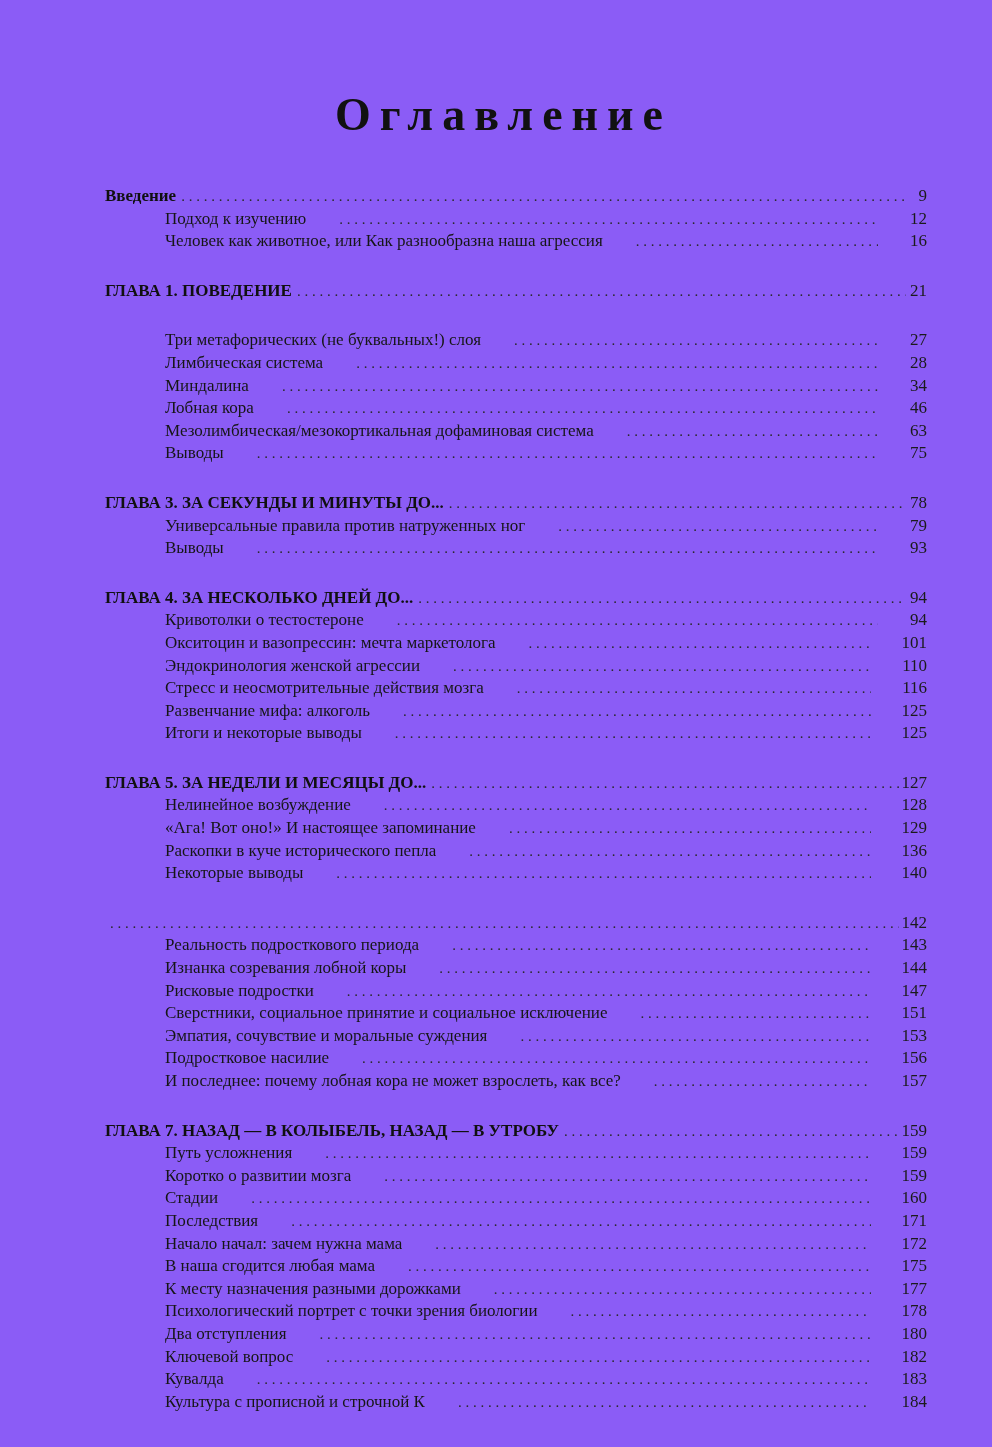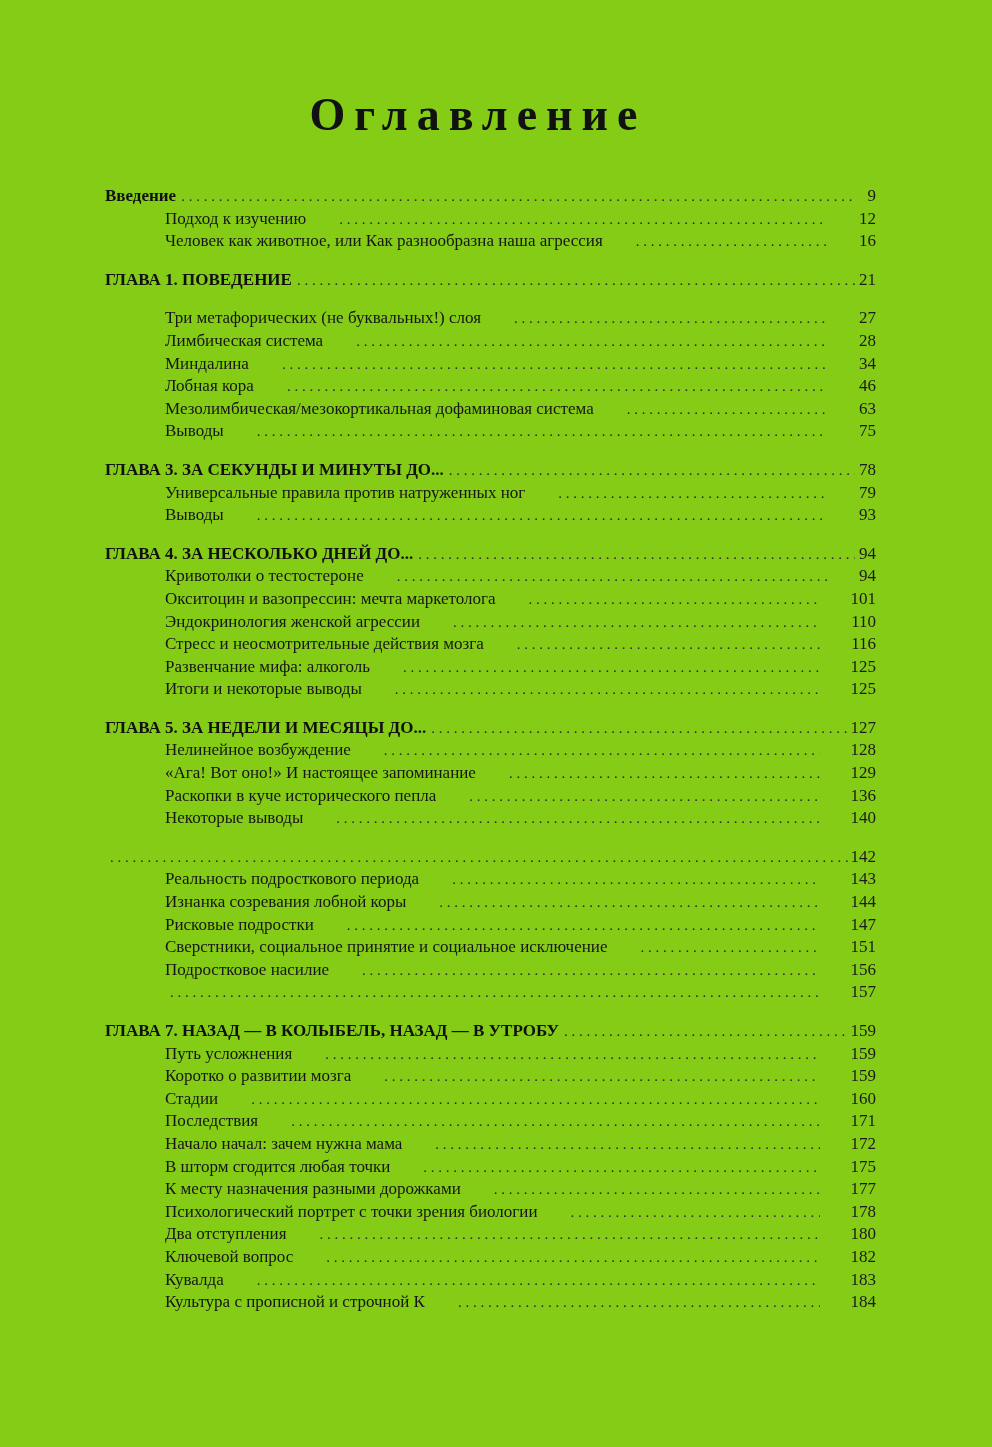--- a/index.html
+++ b/index.html
@@ -4,40 +4,40 @@
 <style>
   html, body {
     margin: 0;
     padding: 0;
     background: #ffffff;
   }
   .page {
     position: relative;
     width: 992px;
     height: 1447px;
-    background: #84cc16;
+    background: #8b5cf6;
     color: #161616;
     font-family: "Liberation Serif", "DejaVu Serif", serif;
     overflow: hidden;
     box-sizing: border-box;
-    padding: 88px 116px 0 105px;
+    padding: 88px 65px 0 105px;
   }
   .doc-title {
     margin: 0 25px 0 0;
     text-align: center;
     font-size: 46px;
     font-weight: 700;
     letter-spacing: 9px;
     color: #111111;
   }
   .toc {
     margin-top: 44px;
   }
   .toc-section {
-    margin-top: 16px;
+    margin-top: 27px;
   }
   .toc-section:first-child {
     margin-top: 12px;
   }
   .row {
     display: flex;
     align-items: baseline;
     font-size: 17px;
     line-height: 21.6px;
     white-space: nowrap;
@@ -237,25 +237,31 @@
           <span class="label">Рисковые подростки</span>
           <span class="leader"></span>
           <span class="pageno">147</span>
         </div>
         <div class="row sub">
           <span class="label">Сверстники, социальное принятие и социальное исключение</span>
           <span class="leader"></span>
           <span class="pageno">151</span>
         </div>
         <div class="row sub">
+          <span class="label">Эмпатия, сочувствие и моральные суждения</span>
+          <span class="leader"></span>
+          <span class="pageno">153</span>
+        </div>
+        <div class="row sub">
           <span class="label">Подростковое насилие</span>
           <span class="leader"></span>
           <span class="pageno">156</span>
         </div>
         <div class="row sub">
+          <span class="label">И последнее: почему лобная кора не может взрослеть, как все?</span>
           <span class="leader"></span>
           <span class="pageno">157</span>
         </div>
       </section>
       <section class="toc-section">
         <div class="row heading">
           <span class="label">ГЛАВА 7. НАЗАД — В КОЛЫБЕЛЬ, НАЗАД — В УТРОБУ</span>
           <span class="leader"></span>
           <span class="pageno">159</span>
         </div>
@@ -278,21 +284,21 @@
           <span class="label">Последствия</span>
           <span class="leader"></span>
           <span class="pageno">171</span>
         </div>
         <div class="row sub">
           <span class="label">Начало начал: зачем нужна мама</span>
           <span class="leader"></span>
           <span class="pageno">172</span>
         </div>
         <div class="row sub">
-          <span class="label">В шторм сгодится любая точки</span>
+          <span class="label">В наша сгодится любая мама</span>
           <span class="leader"></span>
           <span class="pageno">175</span>
         </div>
         <div class="row sub">
           <span class="label">К месту назначения разными дорожками</span>
           <span class="leader"></span>
           <span class="pageno">177</span>
         </div>
         <div class="row sub">
           <span class="label">Психологический портрет с точки зрения биологии</span>

